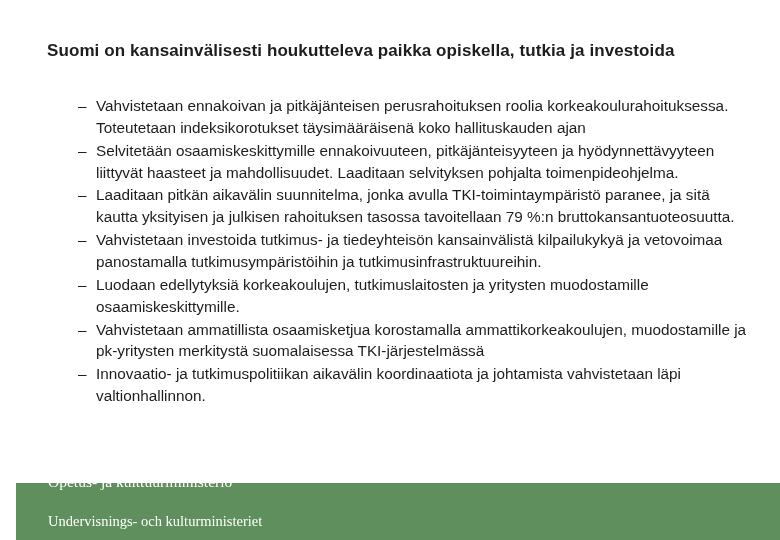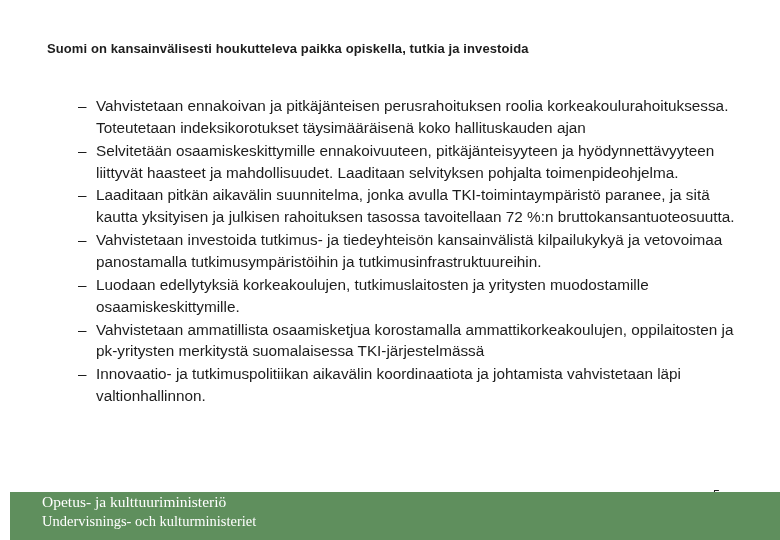--- a/index.html
+++ b/index.html
@@ -17,21 +17,21 @@
   .slide {
     position: absolute;
     inset: 0;
     background: #ffffff;
   }
   .title {
     position: absolute;
     left: 47px;
     top: 40px;
     width: 660px;
-    font-size: 13px;
+    font-size: 17px;
     font-weight: bold;
     color: #1d1d1d;
     line-height: 1.32;
     letter-spacing: 0.1px;
   }
   .bullets {
     position: absolute;
     left: 78px;
     top: 95px;
     width: 672px;
@@ -50,37 +50,38 @@
     color: #1d1d1d;
     font-size: 15.3px;
     line-height: 1.43;
   }
   .btext {
     flex: 1 1 auto;
     text-align: left;
   }
   .footer-bar {
     position: absolute;
-    left: 10px;
+    left: 16px;
     right: 0;
     bottom: 0;
-    height: 48px;
+    height: 57px;
     background: #5f8f5d;
   }
   .logo {
     position: absolute;
     left: 32px;
     bottom: 8px;
     color: #ffffff;
     font-family: "Liberation Serif", serif;
     font-size: 15.5px;
     line-height: 1.35;
   }
   .logo .line2 {
     font-size: 14.5px;
+    margin-top: 20px;
   }
   .page-number {
     position: absolute;
     right: 60px;
     bottom: 38px;
     font-size: 12.5px;
     color: #1d1d1d;
   }
 </style>
 </head>
@@ -94,33 +95,33 @@
     <div class="bullet">
       <span class="dash">–</span>
       <span class="btext">Vahvistetaan ennakoivan ja pitkäjänteisen perusrahoituksen roolia korkeakoulurahoituksessa. Toteutetaan indeksikorotukset täysimääräisenä koko hallituskauden ajan</span>
     </div>
     <div class="bullet">
       <span class="dash">–</span>
       <span class="btext">Selvitetään osaamiskeskittymille ennakoivuuteen, pitkäjänteisyyteen ja hyödynnettävyyteen liittyvät haasteet ja mahdollisuudet. Laaditaan selvityksen pohjalta toimenpideohjelma.</span>
     </div>
     <div class="bullet">
       <span class="dash">–</span>
-      <span class="btext">Laaditaan pitkän aikavälin suunnitelma, jonka avulla TKI-toimintaympäristö paranee, ja sitä kautta yksityisen ja julkisen rahoituksen tasossa tavoitellaan 72 %:n bruttokansantuoteosuutta.</span>
+      <span class="btext">Laaditaan pitkän aikavälin suunnitelma, jonka avulla TKI-toimintaympäristö paranee, ja sitä kautta yksityisen ja julkisen rahoituksen tasossa tavoitellaan 79 %:n bruttokansantuoteosuutta.</span>
     </div>
     <div class="bullet">
       <span class="dash">–</span>
       <span class="btext">Vahvistetaan investoida tutkimus- ja tiedeyhteisön kansainvälistä kilpailukykyä ja vetovoimaa panostamalla tutkimusympäristöihin ja tutkimusinfrastruktuureihin.</span>
     </div>
     <div class="bullet">
       <span class="dash">–</span>
       <span class="btext">Luodaan edellytyksiä korkeakoulujen, tutkimuslaitosten ja yritysten muodostamille osaamiskeskittymille.</span>
     </div>
     <div class="bullet">
       <span class="dash">–</span>
-      <span class="btext">Vahvistetaan ammatillista osaamisketjua korostamalla ammattikorkeakoulujen, oppilaitosten ja pk-yritysten merkitystä suomalaisessa TKI-järjestelmässä</span>
+      <span class="btext">Vahvistetaan ammatillista osaamisketjua korostamalla ammattikorkeakoulujen, muodostamille ja pk-yritysten merkitystä suomalaisessa TKI-järjestelmässä</span>
     </div>
     <div class="bullet">
       <span class="dash">–</span>
       <span class="btext">Innovaatio- ja tutkimuspolitiikan aikavälin koordinaatiota  ja johtamista vahvistetaan läpi valtionhallinnon.</span>
     </div>
   </div>
 
   <div class="page-number">5</div>
 
   <div class="footer-bar">

